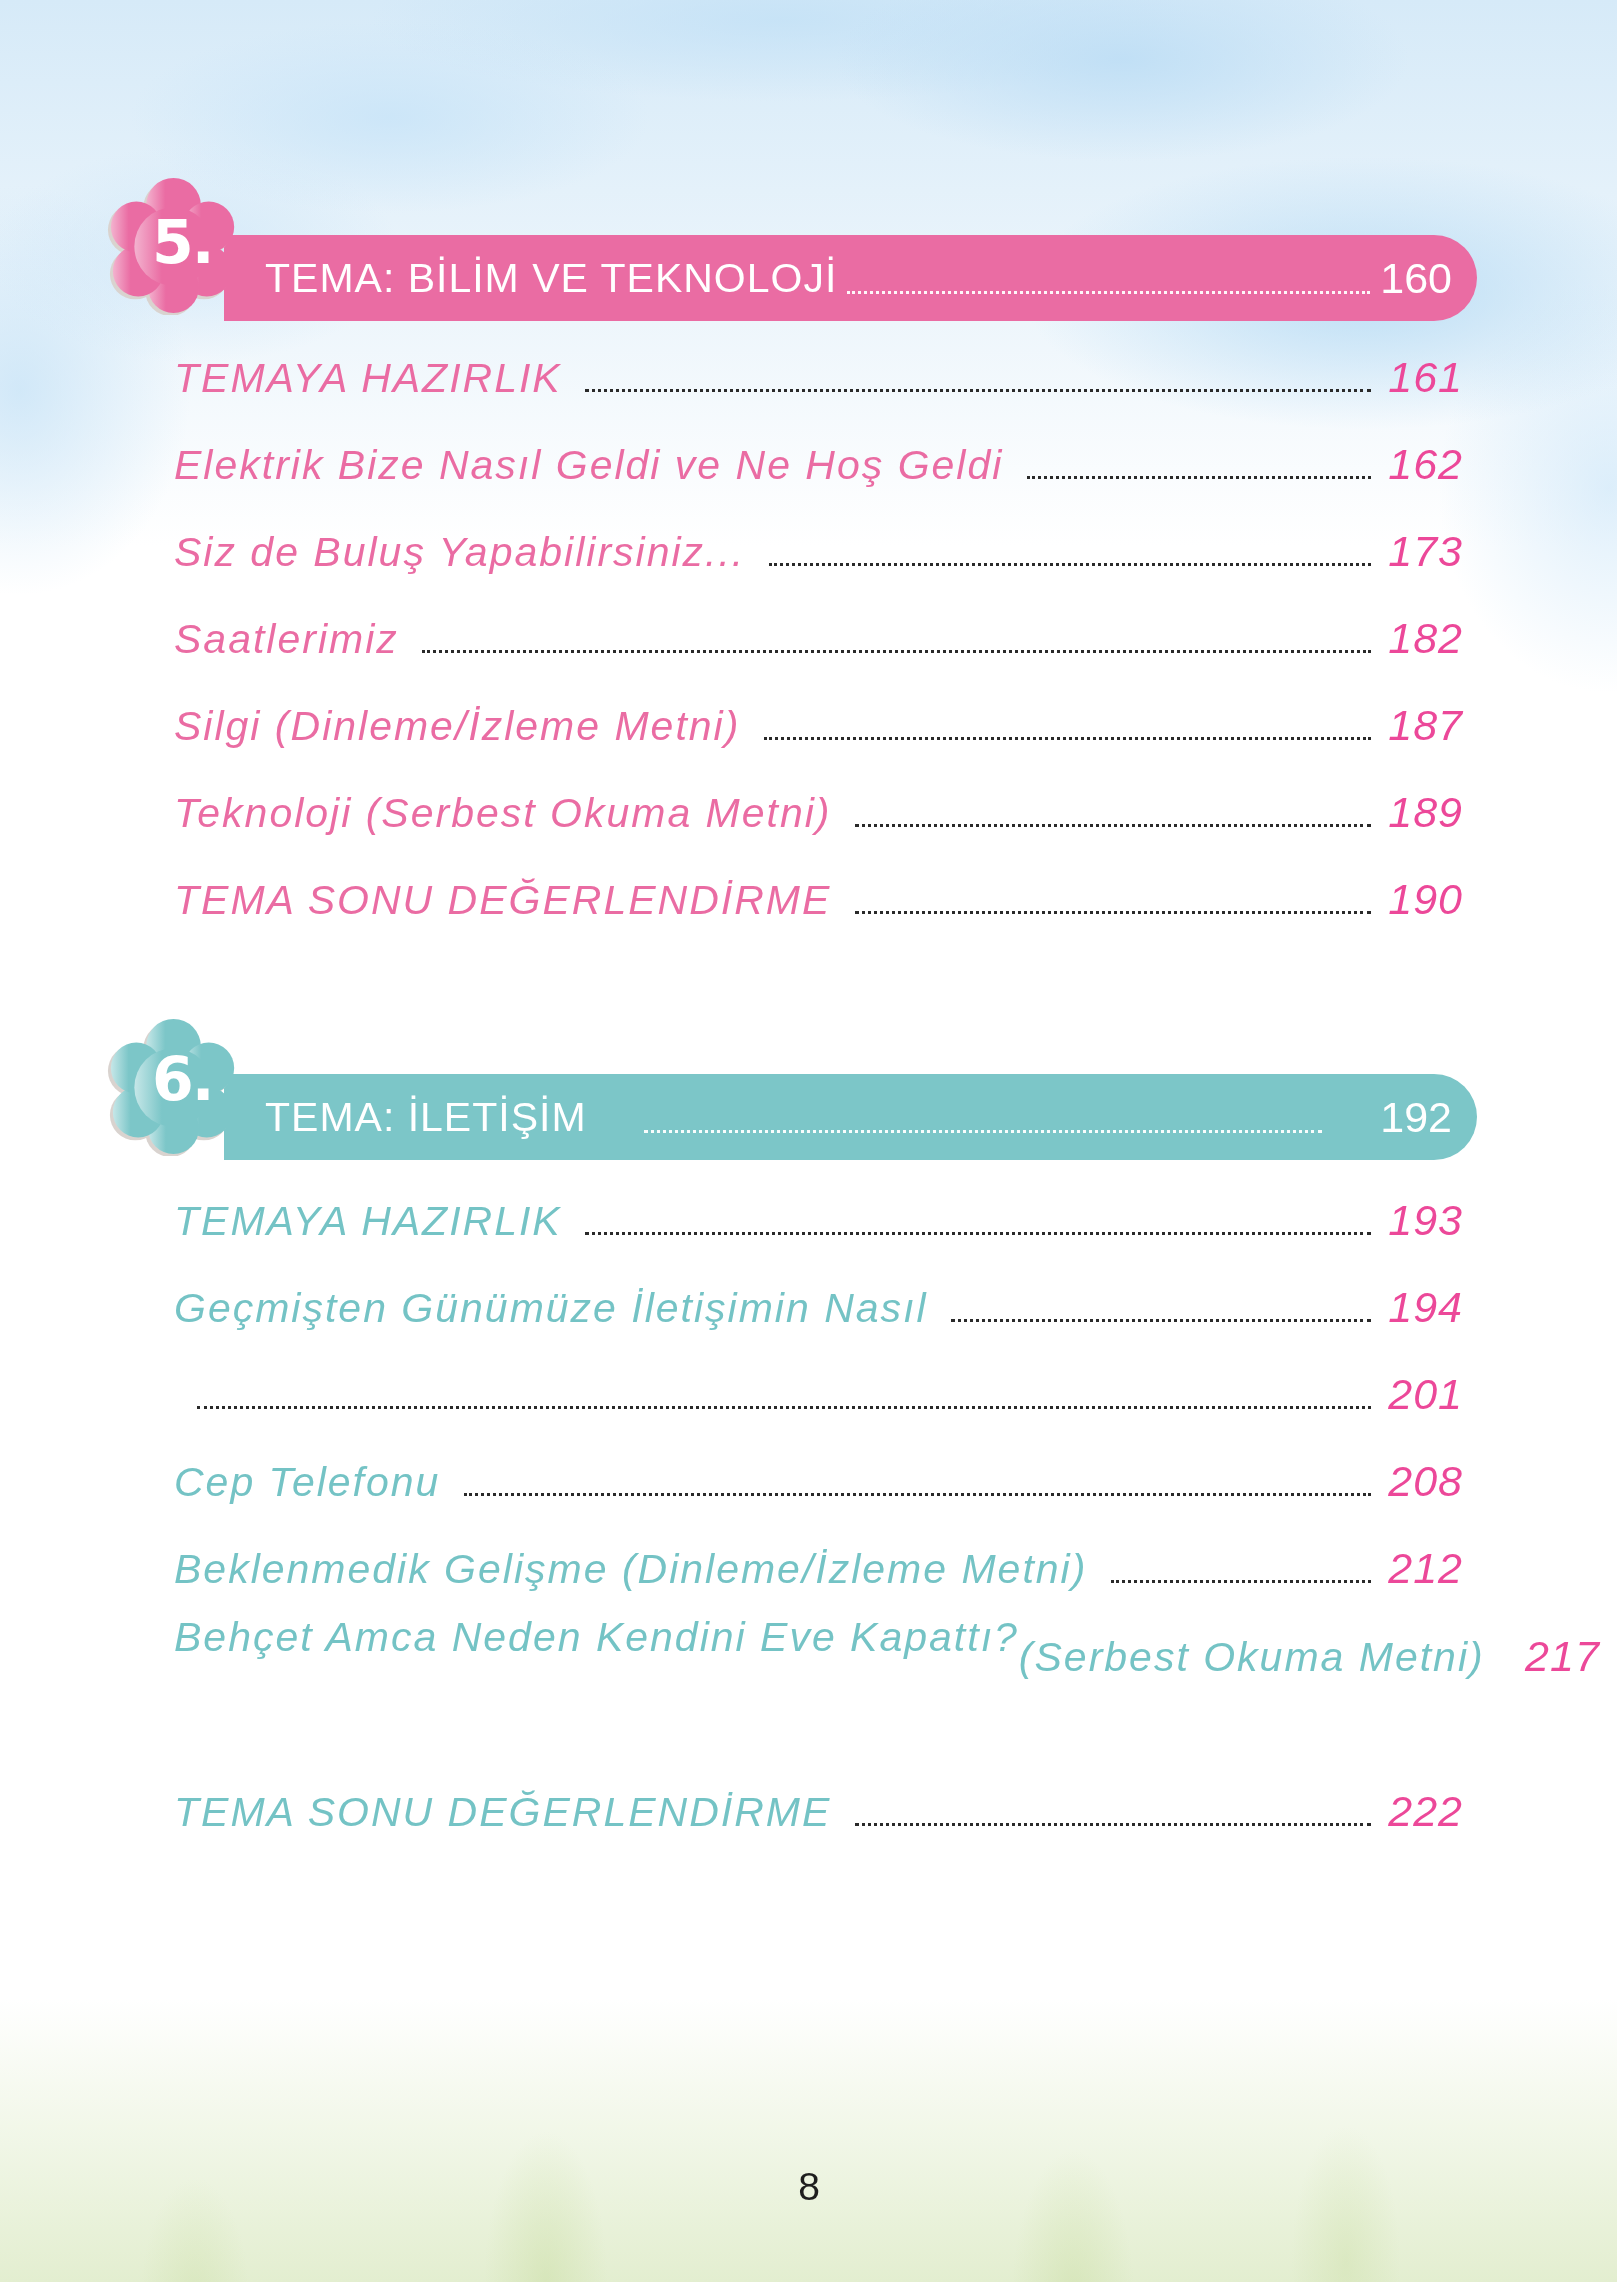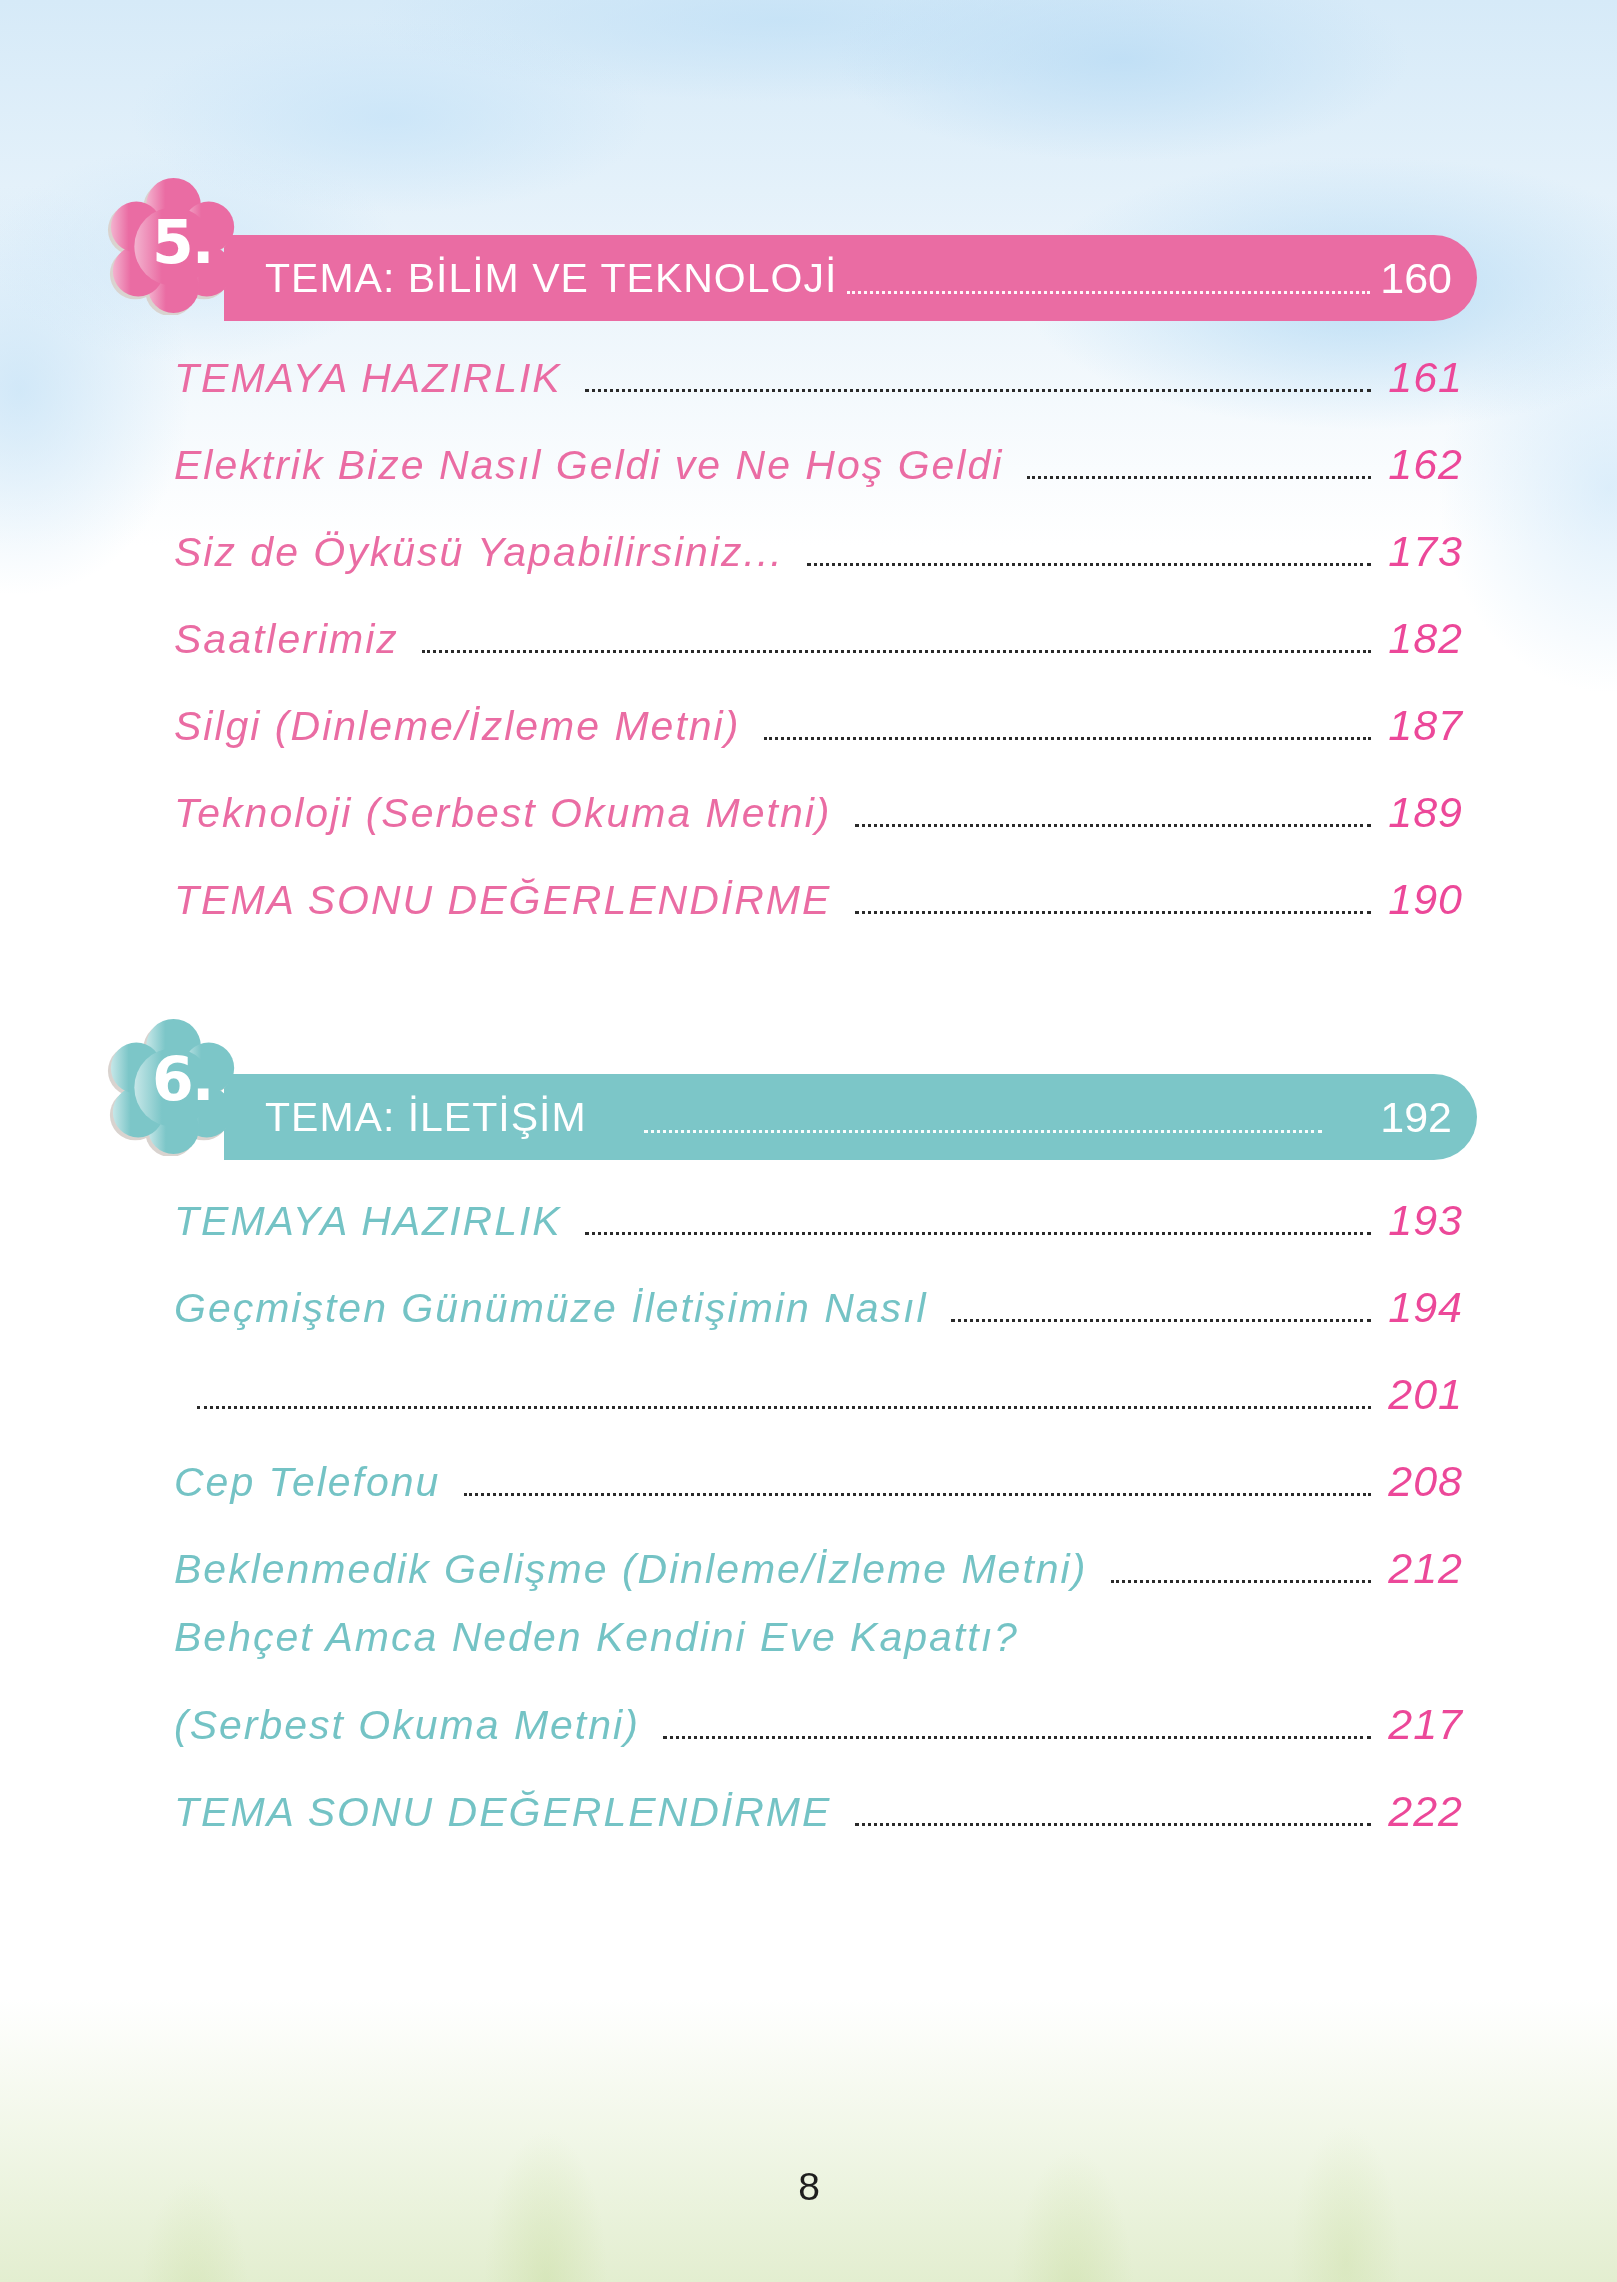--- a/index.html
+++ b/index.html
@@ -63,21 +63,21 @@
   .banner-page { font-size: 43px; padding-right: 25px; }
 
   .entries { position: absolute; left: 174px; width: 1289px; font-style: italic; }
   .theme-5 .entries { top: 137px; }
   .theme-6 .entries { top: 139px; }
 
   .entry {
     display: flex; align-items: flex-end; height: 87px;
     font-size: 41px; letter-spacing: 2px;
   }
-  .entry.wrap { flex-direction: column; align-items: stretch; height: 156px; }
+  .entry.wrap { flex-direction: row; align-items: stretch; height: 156px; }
   .entry.wrap .line1 { height: 68px; display: flex; align-items: flex-end; }
   .entry.wrap .line2 { display: flex; align-items: flex-end; height: 88px; }
   .theme-5 .entry-title { color: #ea6ca3; }
   .theme-6 .entry-title { color: #74c3c5; }
   .entry-title { white-space: nowrap; }
   .entry-dots {
     flex: 1; margin: 0 9.8px 9.8px 23.4px;
     border-bottom: 3.9px dotted #2a2a2a; height: 3.9px;
   }
   .entry-page { color: #ec4899; font-size: 43px; letter-spacing: 1px; min-width: 82px; text-align: right; }
@@ -133,21 +133,21 @@
       <span class="entry-title">TEMAYA HAZIRLIK</span>
       <span class="entry-dots"></span>
       <span class="entry-page">161</span>
     </div>
     <div class="entry">
       <span class="entry-title">Elektrik Bize Nasıl Geldi ve Ne Hoş Geldi</span>
       <span class="entry-dots"></span>
       <span class="entry-page">162</span>
     </div>
     <div class="entry">
-      <span class="entry-title">Siz de Öyküsü Yapabilirsiniz...</span>
+      <span class="entry-title">Siz de Buluş Yapabilirsiniz...</span>
       <span class="entry-dots"></span>
       <span class="entry-page">173</span>
     </div>
     <div class="entry">
       <span class="entry-title">Saatlerimiz</span>
       <span class="entry-dots"></span>
       <span class="entry-page">182</span>
     </div>
     <div class="entry">
       <span class="entry-title">Silgi (Dinleme/İzleme Metni)</span>

